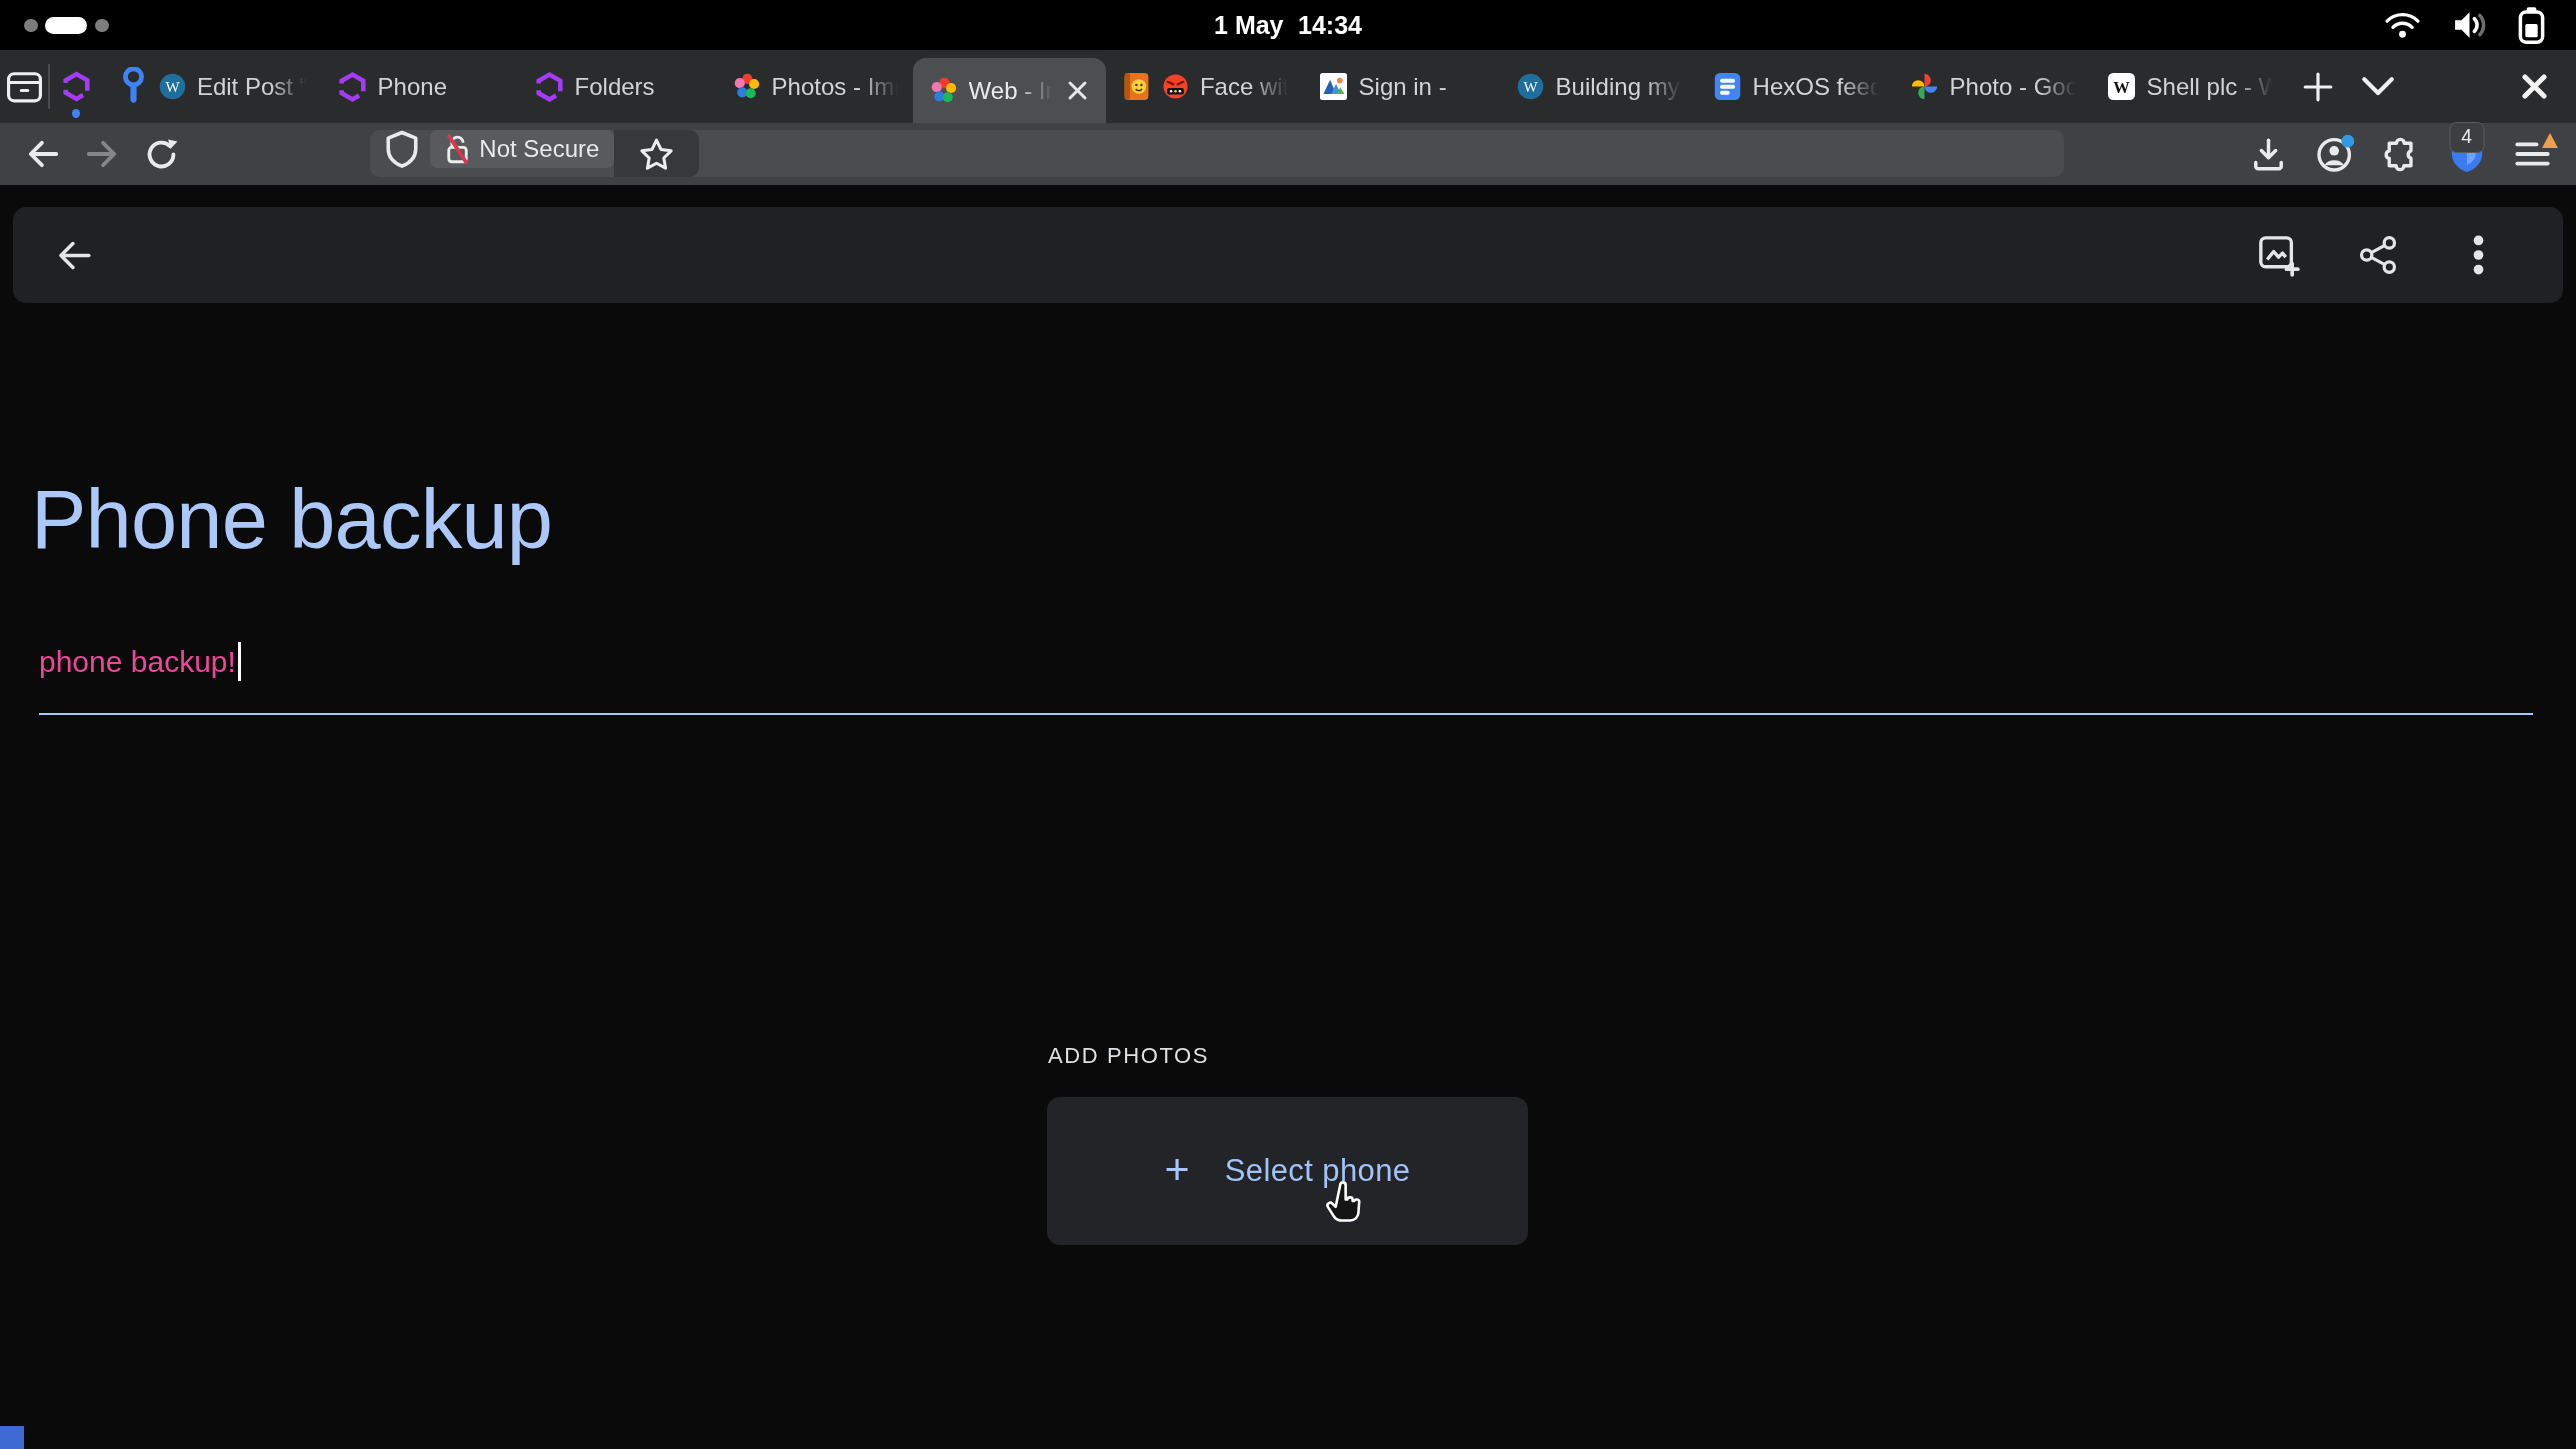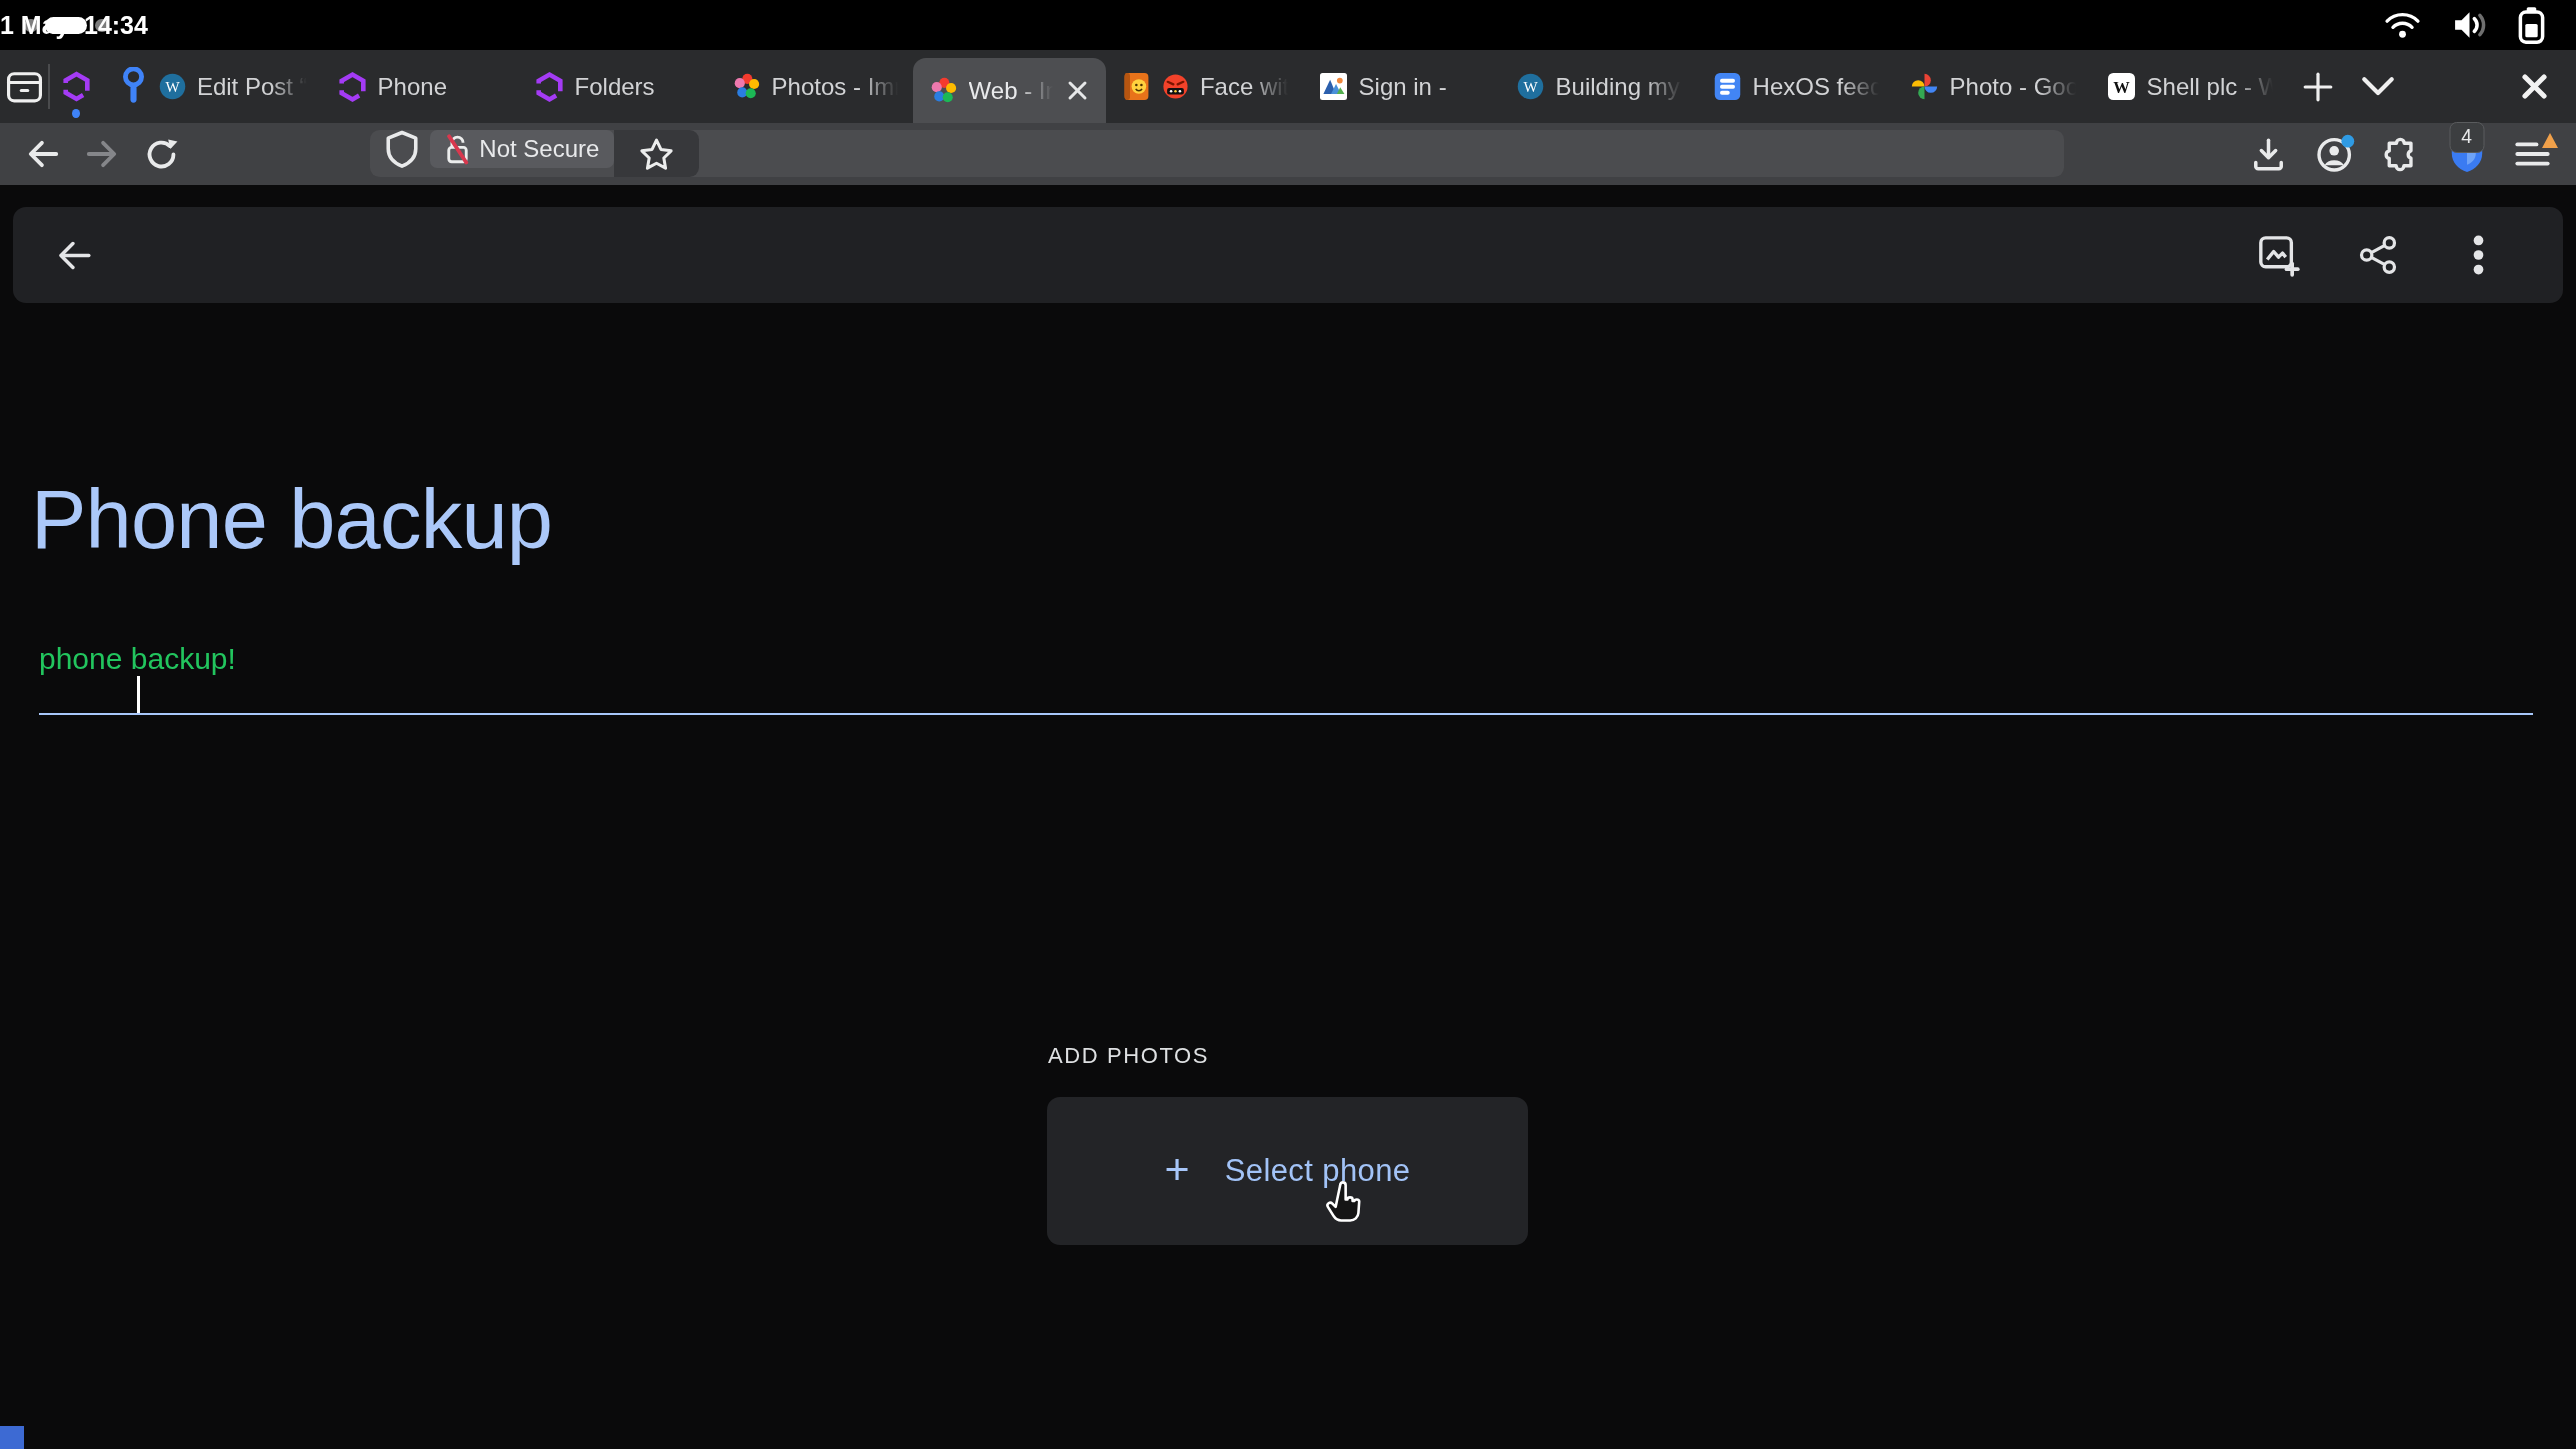--- a/index.html
+++ b/index.html
@@ -7,21 +7,21 @@
               font-family:"Liberation Sans", sans-serif; }
   .screen { position:relative; width:2576px; height:1449px; background:#0a0a0b; }
 
   
   .statusbar { position:absolute; top:0; left:0; width:2576px; height:50px; background:#000; }
   .sb-left { position:absolute; left:0; top:0; height:50px; width:177px; display:flex; align-items:center; }
   .sb-dot { width:13.7px; height:13.7px; border-radius:50%; background:#7d7d7d; position:absolute; top:18.5px; }
   .sb-dot.d1 { left:24px; } .sb-dot.d2 { left:95px; }
   .sb-pill { position:absolute; left:45px; top:17px; width:42px; height:17px; border-radius:8.9px; background:#fff; }
   .sb-clock { position:absolute; top:0; left:0; width:100%; height:50px; display:flex; gap:14.5px;
-              align-items:center; color:#fff; font-size:25px; font-weight:700; }
+              align-items:center; justify-content:center; color:#fff; font-size:25px; font-weight:700; }
   .sb-icons { position:absolute; right:31px; top:0; height:50px; display:flex; gap:29px; align-items:center; }
 
   
   .tabstrip { position:absolute; top:50px; left:0; width:2576px; height:73px; background:#2a2b2d;
               display:flex; align-items:stretch; }
   .ts-btn { width:48px; display:flex; align-items:center; justify-content:center; }
   .ts-divider { width:1.6px; height:45px; background:#4a4b4d; align-self:center; }
   .pinned-fav { width:53px; display:flex; align-items:center; justify-content:center; position:relative; }
   .pin-ind { position:absolute; left:50%; transform:translateX(-50%); bottom:4.8px; width:8px; height:9.7px;
              border-radius:50%; background:#3f83f8; }
@@ -67,21 +67,21 @@
   .content { position:absolute; top:185px; left:0; width:2576px; height:1264px; background:#0a0a0b; }
   .appbar { position:absolute; left:13px; top:22px; width:2550px; height:96px; background:#202124;
             border-radius:13px; display:flex; align-items:center; }
   .appbar-back { margin-left:32px; width:58px; height:58px; display:flex; align-items:center; justify-content:center; }
   .appbar-spacer { flex:1; }
   .appbar-actions { display:flex; gap:52px; align-items:center; padding-right:61px; }
   .appbar-btn { width:48px; height:48px; display:flex; align-items:center; justify-content:center; }
 
   .album-title { position:absolute; left:31px; top:287px; font-size:83px; font-weight:400;
                  letter-spacing:-0.8px; color:#abc8f9; }
-  .album-desc { position:absolute; left:39px; top:457px; font-size:30px; color:#22c55e; display:flex; align-items:center;flex-direction:column; }
+  .album-desc { position:absolute; left:39px; top:457px; font-size:30px; color:#ec4899; display:flex; align-items:center; }
   .text-caret { display:inline-block; width:3.2px; height:39px; background:#fff; margin-left:2.4px; }
   .desc-underline { position:absolute; left:39px; top:528px; width:2494px; height:2.4px; background:#a8c7fa; }
 
   .add-photos-label { position:absolute; left:1048px; top:858px; font-size:22px; letter-spacing:1.6px; color:#dee0e2; }
   .select-card { position:absolute; left:1047px; top:912px; width:481px; height:148px; background:#232427;
                  border-radius:13px; display:flex; align-items:center; justify-content:center; gap:35px; }
   .select-plus { color:#a7c6f9; font-size:43px; font-weight:400; line-height:1; margin-top:-3.2px; }
   .select-label { color:#a2c3f7; font-size:31px; letter-spacing:0.4px; }
 
   .mouse-cursor { position:absolute; left:1324px; top:995px; }

